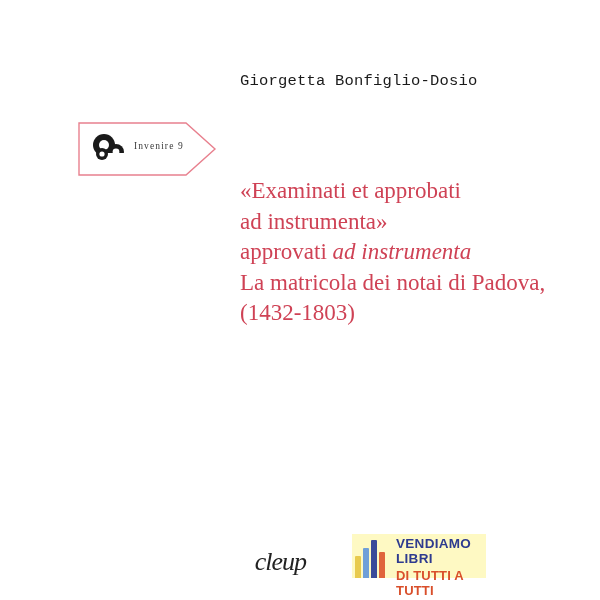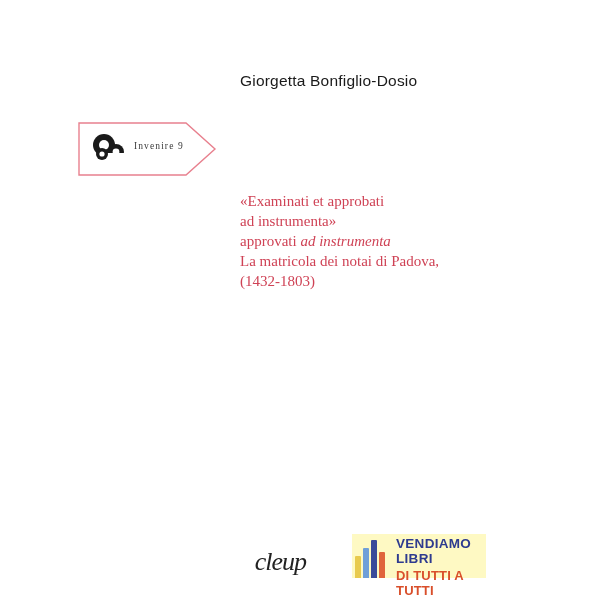--- a/index.html
+++ b/index.html
@@ -18,21 +18,21 @@
     width: 600px;
     height: 600px;
     background: #ffffff;
   }
 
   
   .author {
     position: absolute;
     left: 240px;
     top: 72px;
-    font-family: Liberation Sans, sans-serif;
+    font-family: Liberation Mono, monospace;
     font-size: 15.5px;
     color: #1a1a1a;
     letter-spacing: 0.2px;
     white-space: nowrap;
   }
 
   
   .series-banner {
     position: absolute;
     left: 78px;
@@ -58,25 +58,25 @@
     left: 14px;
     top: 11px;
     width: 34px;
     height: 30px;
   }
 
   
   .title-block {
     position: absolute;
     left: 240px;
-    top: 192px;
+    top: 176px;
     width: 330px;
     color: #cf4255;
     font-family: "Liberation Serif", serif;
-    font-size: 15px;
+    font-size: 23px;
     line-height: 1.33;
   }
   .title-block .line {
     white-space: nowrap;
   }
   .title-block .ital {
     font-style: italic;
   }
 
   

